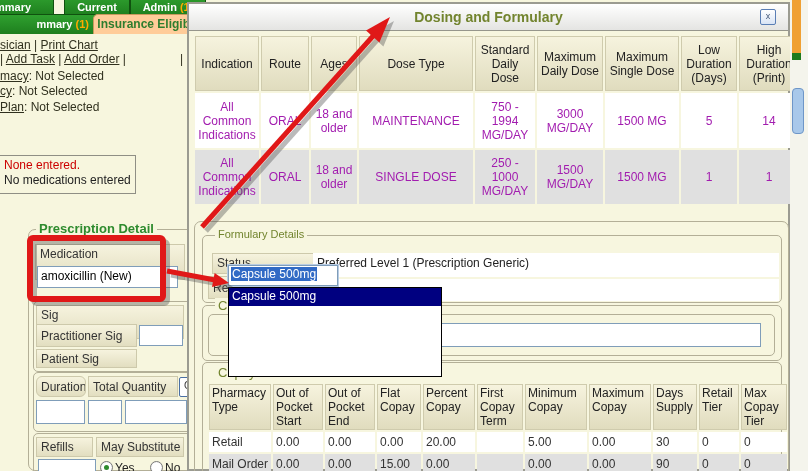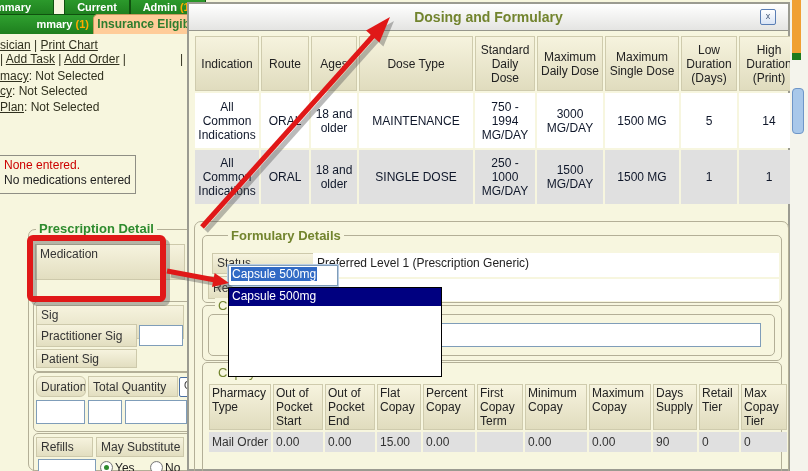--- a/index.html
+++ b/index.html
@@ -40,21 +40,21 @@
   #dialog-titlebar{position:absolute;left:0;top:0;width:100%;height:26px;
     background:linear-gradient(#FFFFFF,#E4E4E2);border-bottom:1px solid #96968C;}
   #dialog-title{width:100%;text-align:center;line-height:26px;color:#72842E;font-size:14px;font-weight:600;}
   #close-btn{position:absolute;right:12px;top:5px;width:14px;height:14px;background:linear-gradient(#FFFFFF,#D9E4F5);
     border:1px solid #5A7EB5;border-radius:2px;font-size:9px;line-height:12px;text-align:center;color:#44597A;cursor:pointer;}
 
   table{border-collapse:separate;border-spacing:2px;table-layout:fixed;}
   td{overflow:hidden;}
   .hdr-cell{background:linear-gradient(#F6F3DE,#E0DCBE);border:1px solid #CFCBAD;font-size:12px;color:#222;
     text-align:center;padding:2px;}
-  .dose-td{background:#fff;font-size:12px;color:#0f172a;text-align:center;padding:2px;}
+  .dose-td{background:#fff;font-size:12px;color:#a21caf;text-align:center;padding:2px;}
   tr.alt .dose-td{background:#E0E0E0;}
   .copay-hdr{background:linear-gradient(#F6F3DE,#E0DCBE);border:1px solid #CFCBAD;font-size:12px;color:#222;
     text-align:left;padding:1px 2px;vertical-align:top;}
   .copay-td{background:#fff;font-size:12px;color:#333;text-align:left;padding:1px 3px;}
   tr.alt .copay-td{background:#E0E0E0;}
 
   .use-btn{display:inline-block;background:linear-gradient(#FFFFFF,#E8E8E4);border:1px solid #4A6FA5;border-radius:3px;
     font-size:10px;color:#222;padding:0 4px;line-height:13px;vertical-align:2px;cursor:pointer;}
 
   
@@ -91,20 +91,21 @@
 
   <div class="abs medsbox" style="left:-4px;top:155px;width:138px;height:37px;">
     <div class="red-text nowrap" style="padding:2px 0 0 7px;">None entered.</div>
     <div class="nowrap" style="padding:1px 0 0 7px;color:#222;">No medications entered</div>
   </div>
 
   <div class="abs fs" style="left:28px;top:229px;width:172px;height:240px;"></div>
   <div class="abs nowrap" style="left:36px;top:221px;background:#F7F6DE;padding:0 3px;color:#2E8B2E;font-weight:bold;font-size:13px;">Prescription Detail</div>
 
   <div class="abs tan" style="left:35px;top:244px;width:150px;height:36px;">Medication</div>
+  <div class="abs inp nowrap" style="left:37px;top:266px;width:141px;height:22px;">amoxicillin (New)</div>
 
   <div class="abs fs" style="left:33px;top:301px;width:162px;height:69px;border-radius:5px;"></div>
   <div class="abs tan" style="left:36px;top:305px;width:148px;height:34px;">Sig</div>
   <div class="abs tan" style="left:36px;top:324px;width:101px;height:23px;line-height:18px;">Practitioner Sig</div>
   <div class="abs inp" style="left:139px;top:325px;width:44px;height:21px;"></div>
   <div class="abs tan" style="left:36px;top:349px;width:101px;height:19px;">Patient Sig</div>
 
   <div class="abs fs" style="left:33px;top:372px;width:162px;height:58px;border-radius:5px;"></div>
   <div class="abs tan" style="left:36px;top:376px;width:50px;height:21px;line-height:16px;border-radius:6px;">Duration</div>
   <div class="abs tan" style="left:88px;top:376px;width:90px;height:21px;line-height:16px;">Total Quantity</div>
@@ -171,21 +172,21 @@
         <td class="dose-td">1500 MG</td>
         <td class="dose-td">1</td>
         <td class="dose-td">1</td>
       </tr>
     </tbody>
       </table>
 
     <div class="abs fs" style="left:5px;top:217px;width:593px;height:258px;"></div>
 
     <div class="abs fs" style="left:13px;top:231px;width:578px;height:66px;border-radius:5px;"></div>
-    <div class="abs legend" style="left:26px;top:224px;font-weight:bold;font-size:13px;background:#F7F6DF;margin-left:13px;">Formulary Details</div>
+    <div class="abs legend" style="left:26px;top:224px;font-weight:normal;font-size:11px;background:#F7F6DF;">Formulary Details</div>
     <div class="abs tan" style="left:23px;top:249px;width:103px;height:21px;">Status</div>
     <div class="abs nowrap" style="left:124px;top:249px;width:466px;height:24px;background:#fff;font-size:12px;color:#222;padding:3px 4px;box-sizing:border-box;">Preferred Level 1 (Prescription Generic)</div>
     <div class="abs tan" style="left:19px;top:272px;width:103px;height:23px;line-height:19px;">Re</div>
     <div class="abs" style="left:124px;top:275px;width:466px;height:22px;background:#fff;"></div>
 
     <div class="abs fs" style="left:13px;top:301px;width:578px;height:54px;border-radius:5px;"></div>
     <div class="abs legend" style="left:26px;top:294px;font-weight:normal;font-size:13px;background:#F7F6DF;">C</div>
     <div class="abs fs" style="left:19px;top:310px;width:565px;height:40px;border-radius:5px;"></div>
     <div class="abs inp" style="left:124px;top:319px;width:448px;height:24px;"></div>
 
@@ -212,20 +213,33 @@
         <td class="copay-hdr">Out of Pocket End</td>
         <td class="copay-hdr">Flat Copay</td>
         <td class="copay-hdr">Percent Copay</td>
         <td class="copay-hdr">First Copay Term</td>
         <td class="copay-hdr">Minimum Copay</td>
         <td class="copay-hdr">Maximum Copay</td>
         <td class="copay-hdr">Days Supply</td>
         <td class="copay-hdr">Retail Tier</td>
         <td class="copay-hdr">Max Copay Tier</td>
       </tr>
+      <tr style="height:20px;">
+        <td class="copay-td">Retail</td>
+        <td class="copay-td">0.00</td>
+        <td class="copay-td">0.00</td>
+        <td class="copay-td">0.00</td>
+        <td class="copay-td">20.00</td>
+        <td class="copay-td"></td>
+        <td class="copay-td">5.00</td>
+        <td class="copay-td">0.00</td>
+        <td class="copay-td">30</td>
+        <td class="copay-td">0</td>
+        <td class="copay-td">0</td>
+      </tr>
       <tr class="alt" style="height:20px;">
         <td class="copay-td">Mail Order</td>
         <td class="copay-td">0.00</td>
         <td class="copay-td">0.00</td>
         <td class="copay-td">15.00</td>
         <td class="copay-td">0.00</td>
         <td class="copay-td"></td>
         <td class="copay-td">0.00</td>
         <td class="copay-td">0.00</td>
         <td class="copay-td">90</td>

